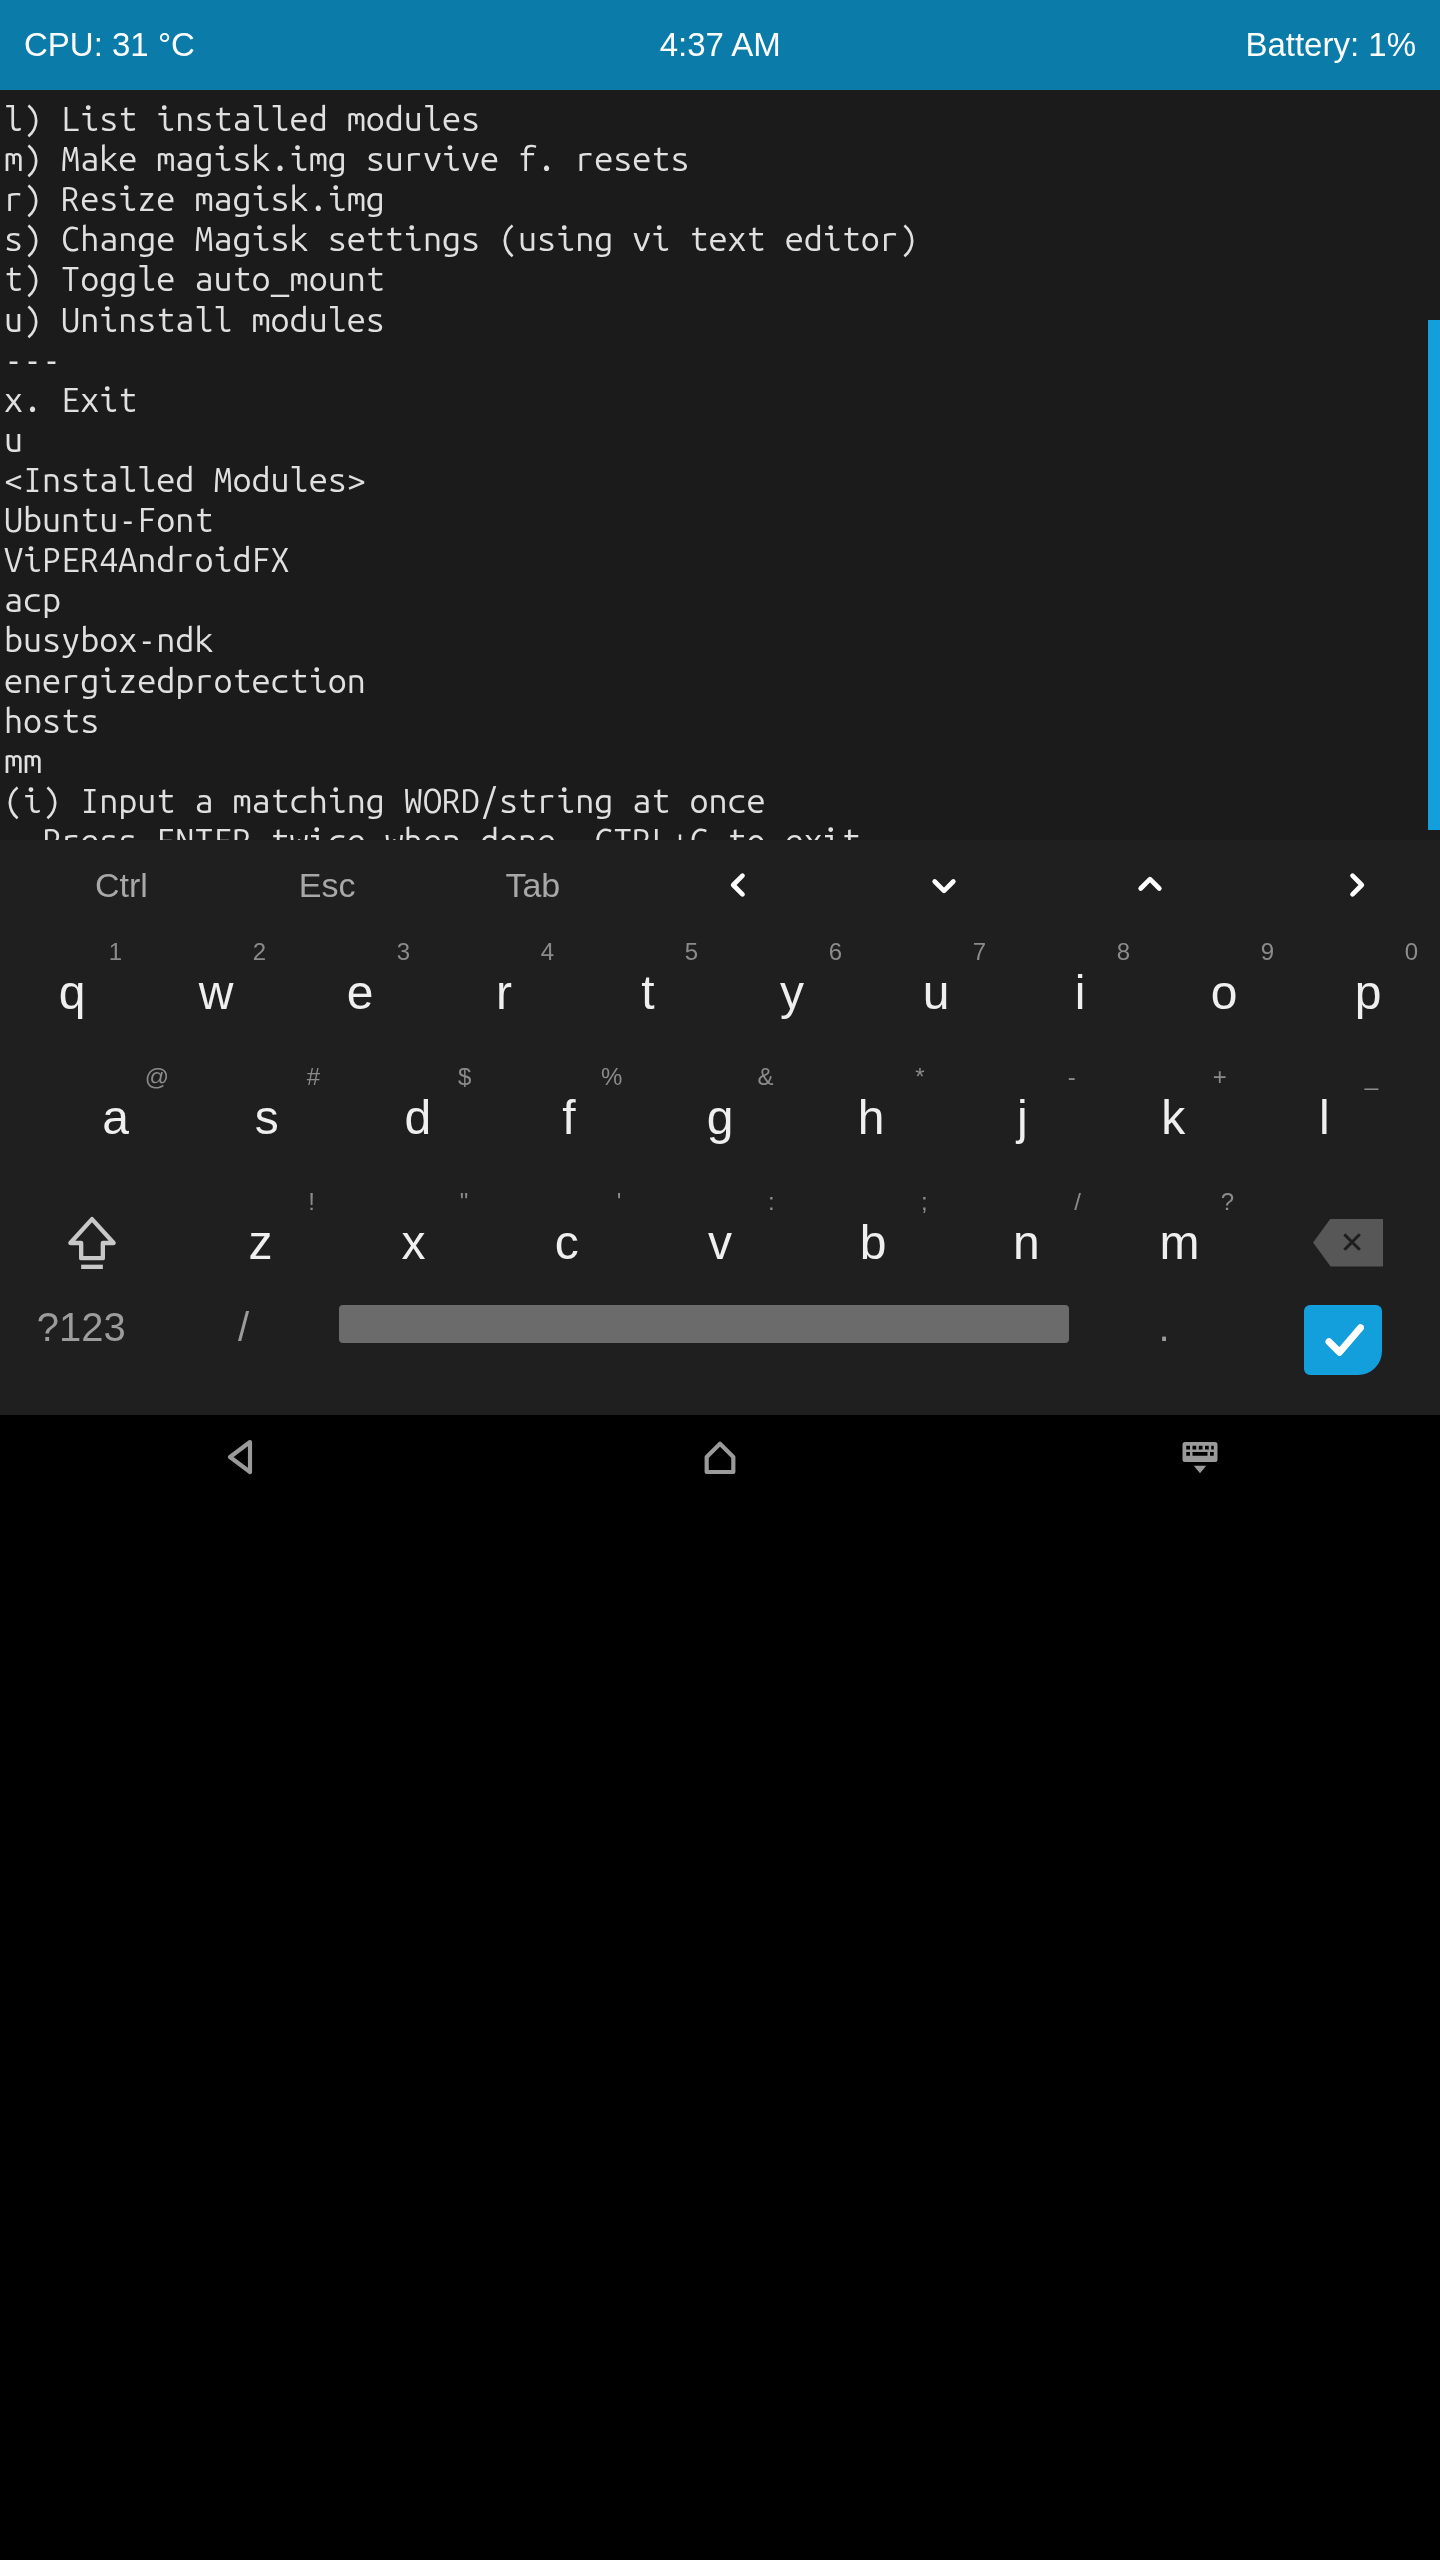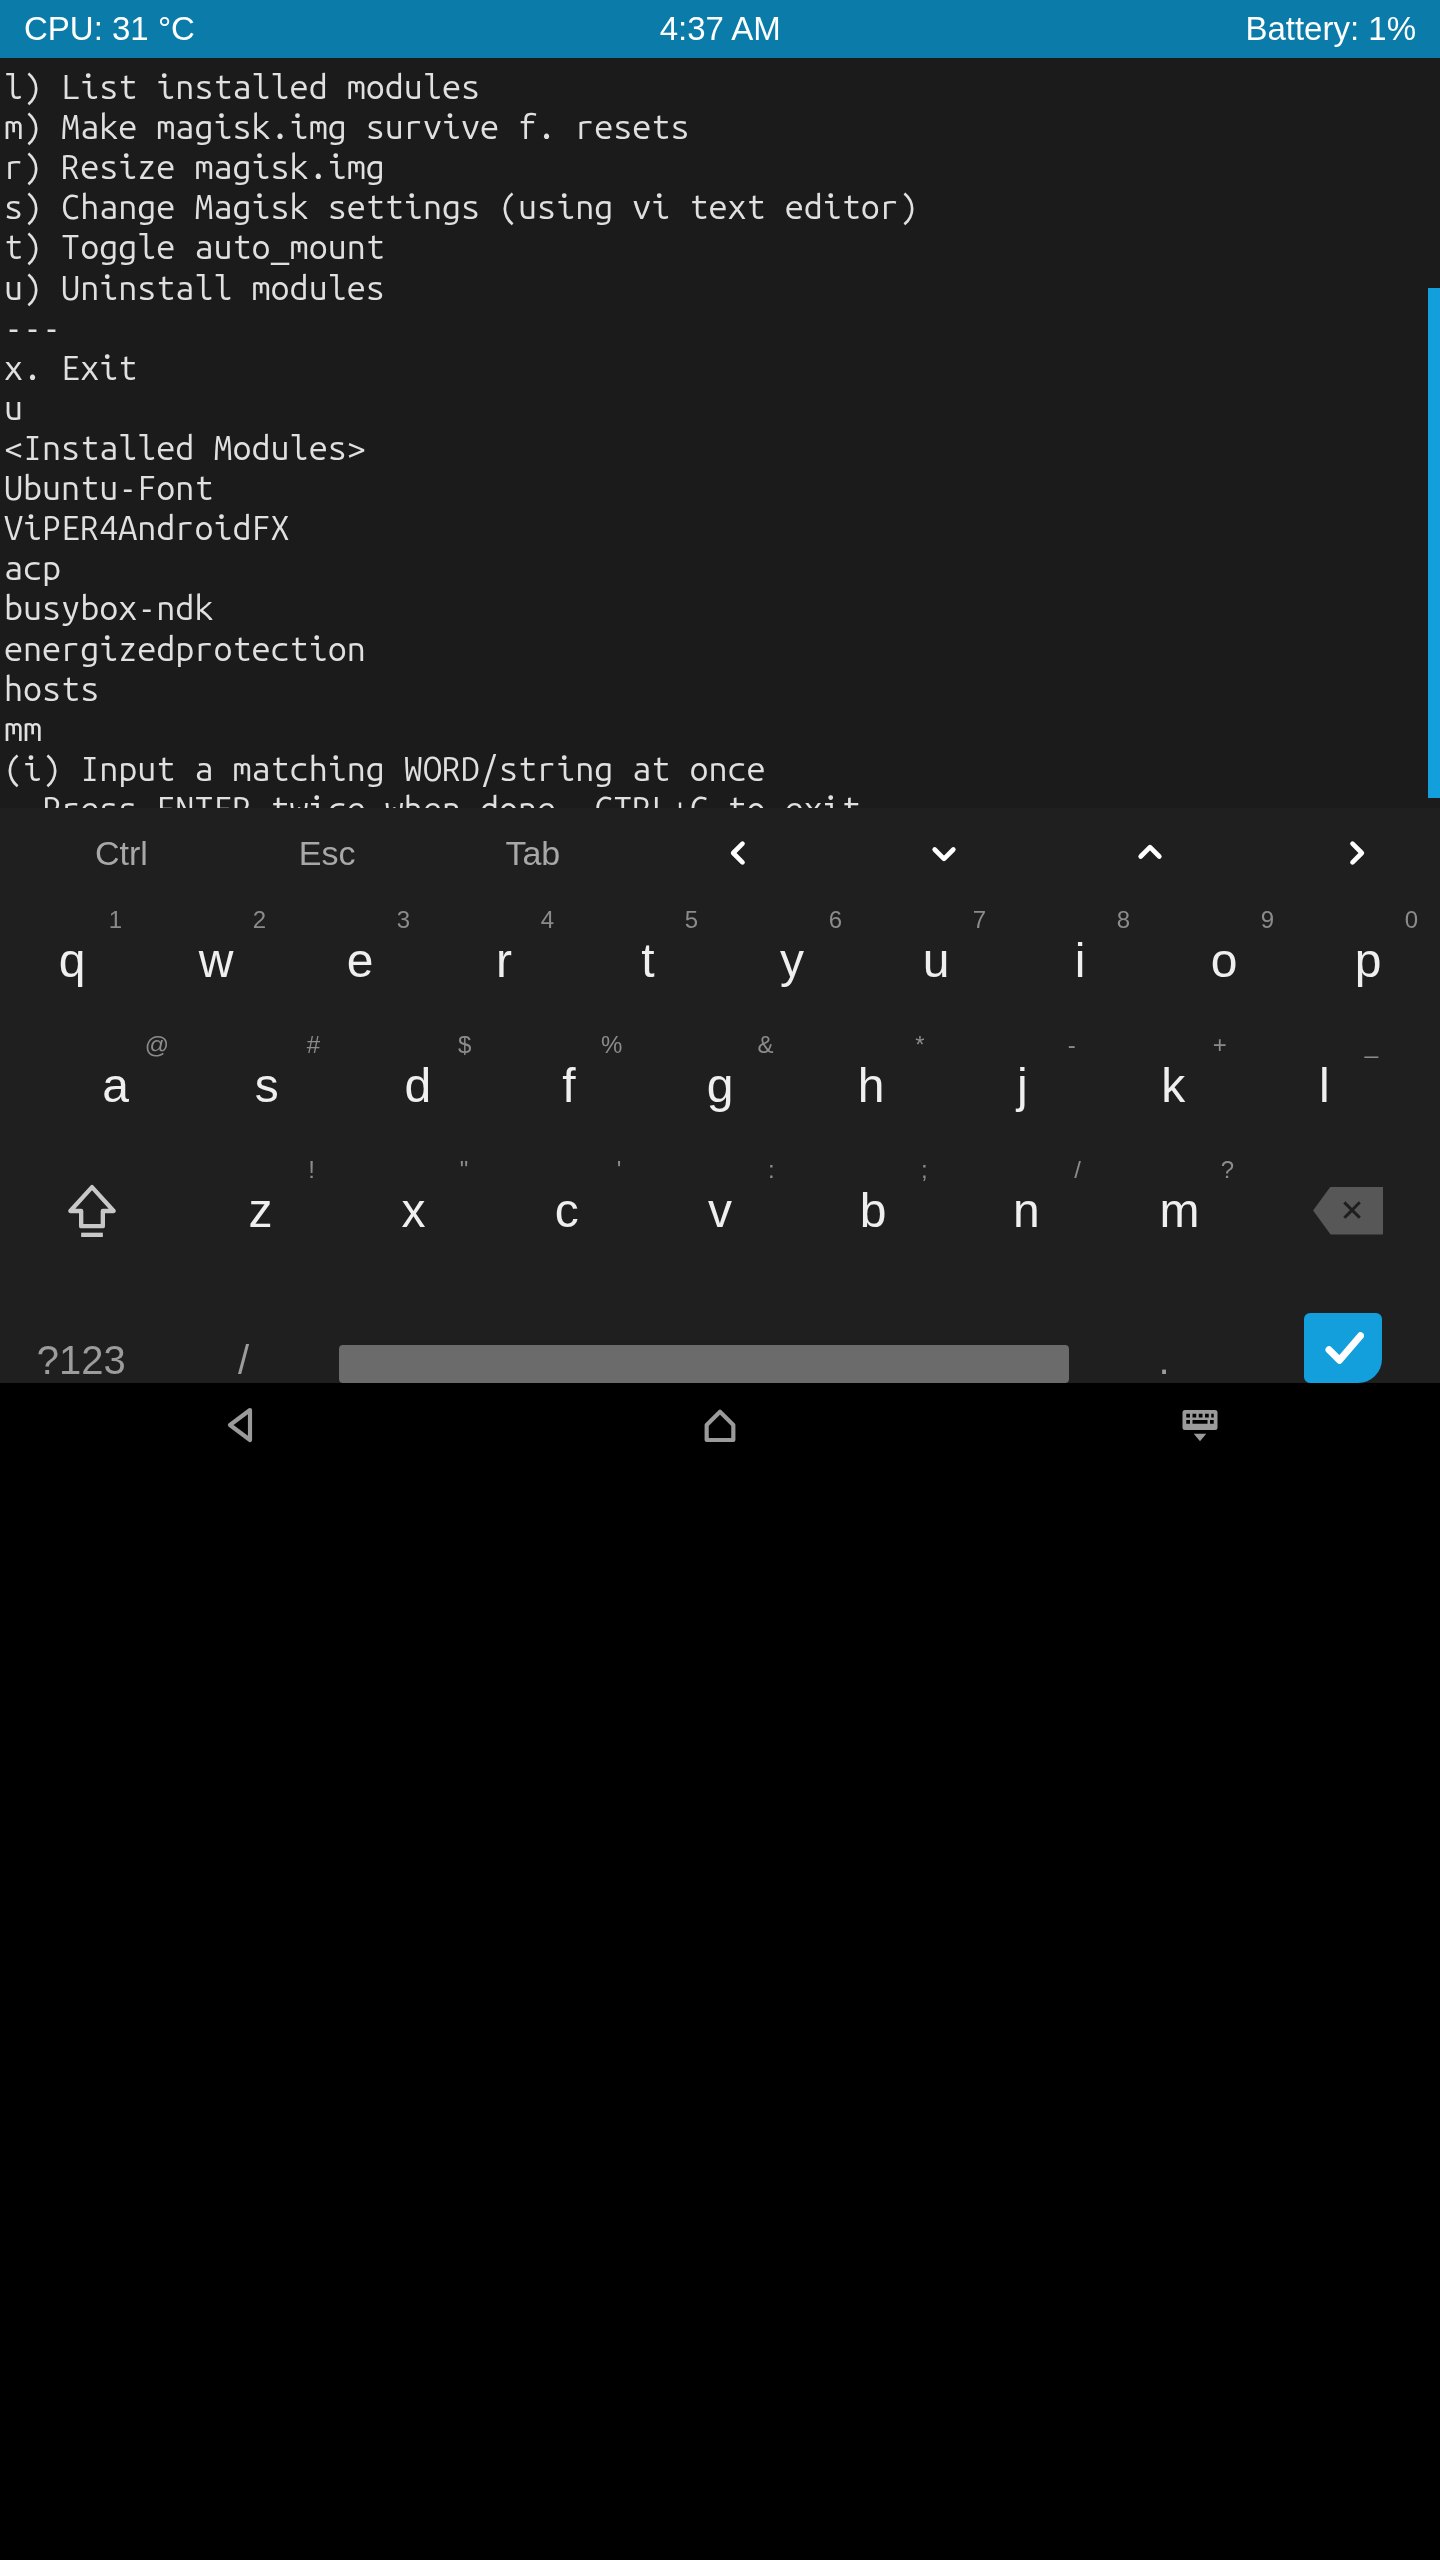--- a/index.html
+++ b/index.html
@@ -1,20 +1,20 @@
 <!DOCTYPE html>
 <html><head>
 <meta charset="utf-8">
 <style>
   * { margin:0; padding:0; box-sizing:border-box; }
   html, body { width:100%; height:100%; background:#000; font-family:monospace; overflow:hidden; }
   body { display:flex; flex-direction:column; font-size:27px; }
 
   
-  .status-bar { background:#0b7ca9; color:#fff; display:flex; justify-content:space-between; align-items:center; padding:10px 24px; font-family:sans-serif; font-size:33px; }
+  .status-bar { background:#0b7ca9; color:#fff; display:flex; justify-content:space-between; align-items:center; padding:26px 24px; font-family:sans-serif; font-size:33px; }
   .status-bar span { white-space:nowrap; }
 
   
   .terminal-wrap { position:relative; flex:0 0 auto; }
   .terminal { background:#1b1b1b; color:#e0e0e0; padding:8px 0 8px 4px; font-family:"Ubuntu Mono","DejaVu Sans Mono",monospace; font-size:34px; line-height:1.18; white-space:pre; height:750px; overflow:hidden; }
   .terminal-line { display:block; }
   .cursor { display:inline-block; width:14px; height:26px; background:#e0e0e0; vertical-align:bottom; }
   .scroll-ind { position:absolute; right:0; top:230px; width:12px; height:510px; background:#139edc; }
 
   
@@ -32,21 +32,21 @@
   .row-bot { height:125px; }
 
   .shift-key { flex:1.2; display:flex; align-items:center; justify-content:center; }
   .shift-svg { width:52px; height:60px; }
 
   .bksp-key { flex:1.2; display:flex; align-items:center; justify-content:center; }
   .bksp-box { background:#575757; width:70px; height:48px; clip-path:polygon(25% 0,100% 0,100% 100%,25% 100%,0 50%); display:flex; align-items:center; justify-content:center; }
   .bksp-box span { color:#1e1e1e; font-size:30px; margin-left:8px; }
 
   
-  .kb-action { display:flex; height:110px; align-items:flex-end; }
+  .kb-action { display:flex; height:110px; align-items:flex-start; }
   .kb-action .akey { flex:1; display:flex; align-items:center; justify-content:center; color:#9c9c9c; font-size:40px; }
   .spacebar { background:#6b6b6b; height:38px; border-radius:4px; width:100%; }
   .space-cell { flex:4.5; display:flex; align-items:center; padding:0 14px; }
   .enter-cell { flex:1.2; display:flex; align-items:center; justify-content:center; }
   .enter-btn { background:#139edc; width:78px; height:70px; border-radius:6px; display:flex; align-items:center; justify-content:center; border-bottom-right-radius:24px; }
   .enter-btn svg { width:42px; height:42px; }
 
   
   .navbar { background:#000; height:90px; display:flex; justify-content:space-around; align-items:center; }
   .navbar svg { width:40px; height:40px; fill:none; stroke:#9a9a9a; stroke-width:3; }

